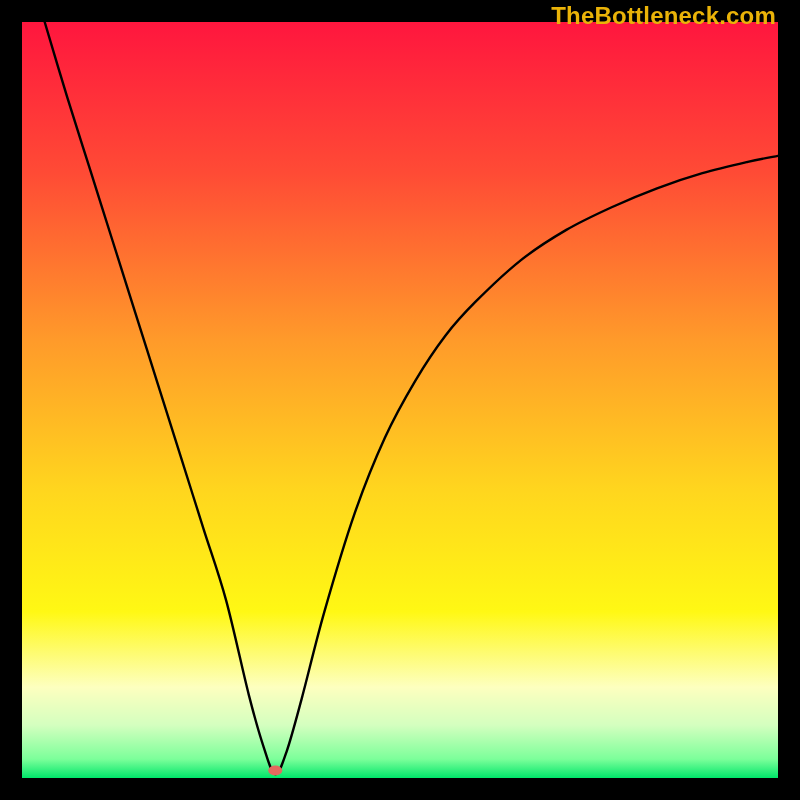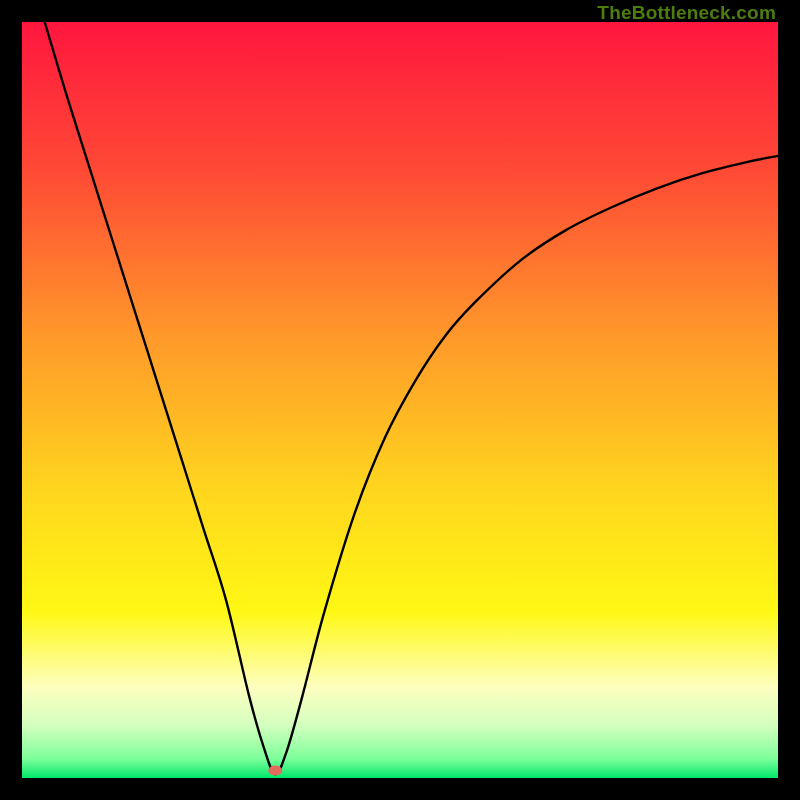--- a/index.html
+++ b/index.html
@@ -23,23 +23,23 @@
     left: 0;
     top: 0;
     width: 756px;
     height: 756px;
   }
   .watermark {
     position: absolute;
     top: 2px;
     right: 24px;
     font-family: Arial, Helvetica, sans-serif;
-    font-size: 19px;
+    font-size: 24px;
     font-weight: 600;
-    color: #4d7c0f;
+    color: #eab308;
     letter-spacing: 0.2px;
   }
   svg { display: block; }
 </style>
 </head>
 <body>
 
 <div class="frame">
   <svg class="plot-area" viewBox="0 0 756 756">
     <defs>

